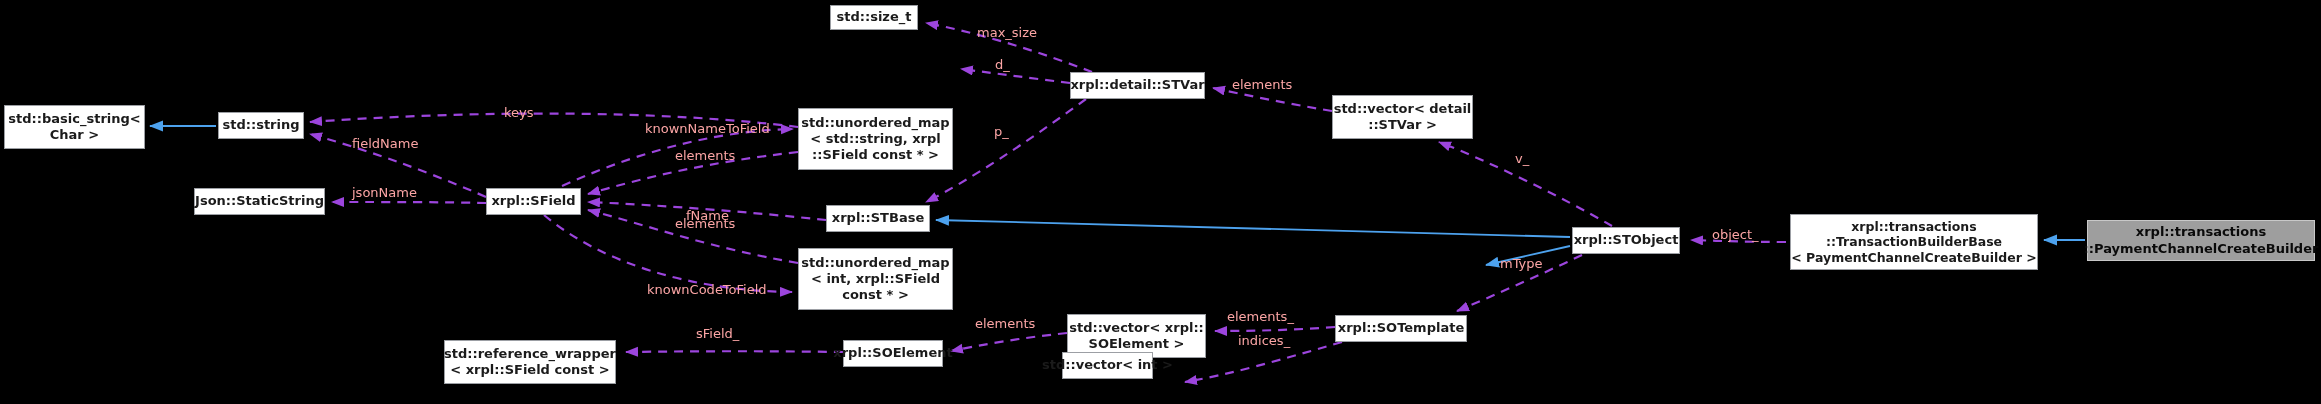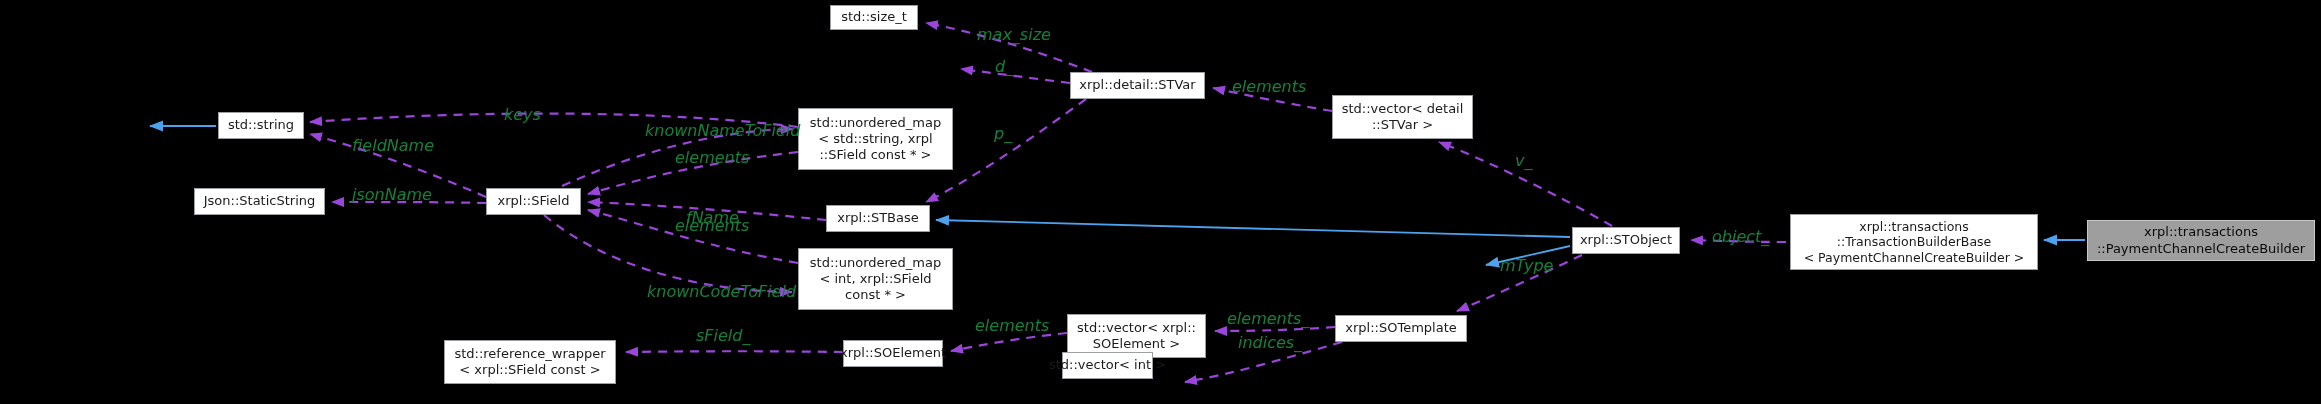--- a/index.html
+++ b/index.html
@@ -15,34 +15,34 @@
     position:absolute;
     box-sizing:border-box;
     background:#ffffff;
     border:1.5px solid #9c9fa4;
     color:#1b1b1b;
     display:flex;flex-direction:column;align-items:center;justify-content:center;
     font-size:13px;line-height:1.25;
     text-align:center;white-space:nowrap;
     padding:1px 4px;
     z-index:2;
+    font-weight:bold;
   }
   .node.hl{
     background:#9e9e9e;
     border:1.5px solid #c8c8c8;
     color:#0a0a0a;
   }
   .ln{white-space:nowrap;}
   .elabel{
     position:absolute;
-    color:#15803d;
-    font-size:16px;
+    color:#fca5a5;
+    font-size:13px;
     white-space:nowrap;
     z-index:3;
-    font-style:italic;
   }
 </style>
 </head>
 <body>
 
 <div id="canvas">
 
   <svg id="edges" width="2321" height="404" viewBox="0 0 2321 404" xmlns="http://www.w3.org/2000/svg">
     <defs>
       <marker id="arrP" markerWidth="14" markerHeight="12" refX="12" refY="5" orient="auto" markerUnits="userSpaceOnUse">
@@ -76,20 +76,24 @@
       <path d="M 1612,226 C 1560,196 1490,162 1439,142" marker-end="url(#arrP)"></path>
       <path d="M 1582,255 C 1540,275 1497,294 1457,311" marker-end="url(#arrP)"></path>
       <path d="M 1786,242 C 1750,242 1722,241 1691,240" marker-end="url(#arrP)"></path>
       <path d="M 1335,327 C 1295,330 1256,331 1215,331" marker-end="url(#arrP)"></path>
       <path d="M 1342,342 C 1280,360 1232,374 1185,382" marker-end="url(#arrP)"></path>
       <path d="M 1067,333 C 1020,338 986,344 951,351" marker-end="url(#arrP)"></path>
       <path d="M 843,352 C 770,351 700,351 626,352" marker-end="url(#arrP)"></path>
     </g>
   </svg>
 
+  <div class="node" style="left:4px;top:105px;width:141px;height:44px">
+    <div class="ln">std::basic_string&lt;</div>
+    <div class="ln">Char &gt;</div>
+  </div>
 
   <div class="node" style="left:218px;top:112px;width:86px;height:27px">
     <div class="ln">std::string</div>
   </div>
 
   <div class="node" style="left:194px;top:188px;width:131px;height:27px">
     <div class="ln">Json::StaticString</div>
   </div>
 
   <div class="node" style="left:486px;top:188px;width:95px;height:27px">

